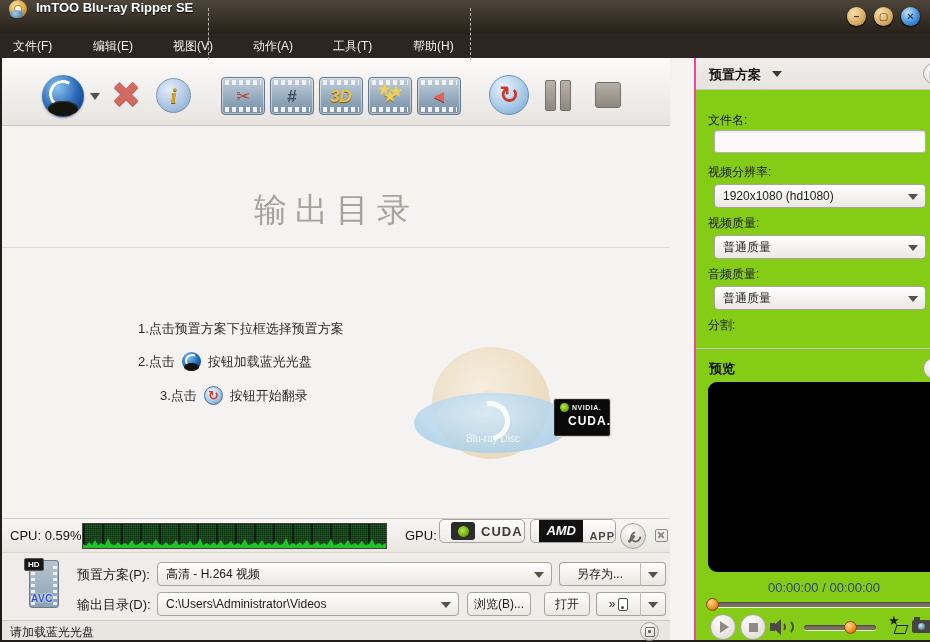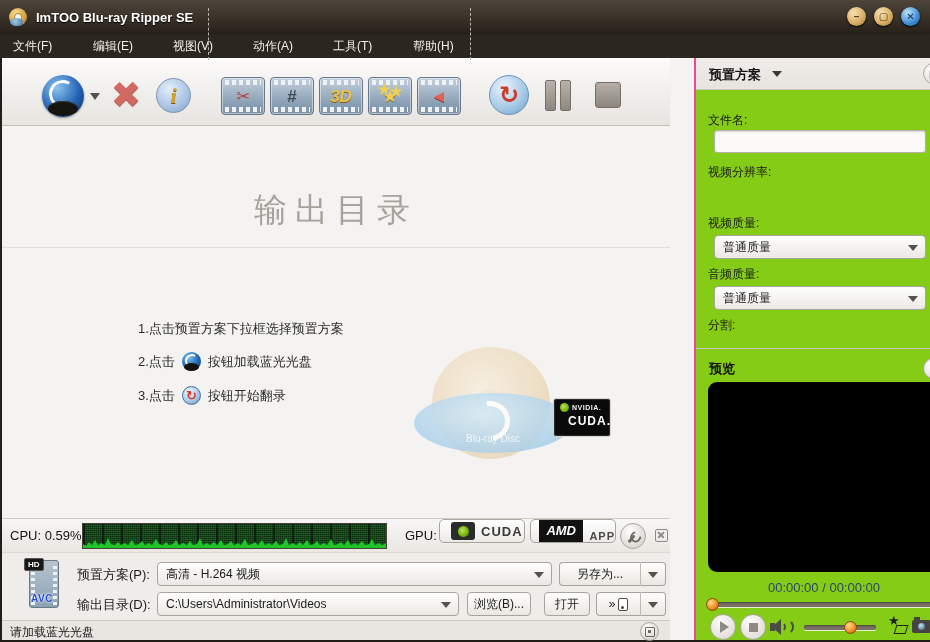--- a/index.html
+++ b/index.html
@@ -3,21 +3,21 @@
 <meta charset="utf-8">
 <style>
   * { box-sizing: border-box; margin: 0; padding: 0; }
   html,body { width:930px; height:642px; }
   body { font-family:"Liberation Sans","DejaVu Sans",sans-serif; }
   #win { position:relative; width:930px; height:642px; background:#f4f3f1; overflow:hidden;
          box-shadow: inset 0 0 0 2px #221d16; }
 
   
   .titlebar { position:absolute; left:0; top:0; right:0; height:34px;
-    background:linear-gradient(#4d453a,#383128 55%,#262019); display:flex; align-items:center; }
+    background:linear-gradient(#4d453a,#383128 55%,#262019); display:flex; }
   .app-icon { position:relative; width:18px; height:18px; margin-left:9px; border-radius:50%;
     background:radial-gradient(circle at 38% 32%, #ffe09a, #d6a345 55%, #8a661f); }
   .app-icon::before { content:""; position:absolute; left:6px; top:6px; width:6px; height:6px;
     border-radius:50%; background:#f7f2e6; box-shadow:0 0 0 1px #b08a3a; }
   .app-icon::after { content:""; position:absolute; left:1px; bottom:0; width:13px; height:8px;
     border-radius:50%; background:radial-gradient(circle at 40% 40%, #9ecdf0, #2f6db5); opacity:.9; }
   .title { color:#fff; font-weight:bold; font-size:13px; margin-left:9px; text-shadow:0 1px 1px #000; }
   .win-btns { position:absolute; right:10px; top:7px; display:flex; gap:8px; }
   .wbtn { width:19px; height:19px; border-radius:50%; display:flex; align-items:center; justify-content:center;
     font-size:10px; font-weight:bold; color:#4a351a; cursor:default;
@@ -301,21 +301,21 @@
     <div class="guide-hr"></div>
 
     <div class="step" style="top:152px;">
       <span>1.点击预置方案下拉框选择预置方案</span>
     </div>
     <div class="step" style="top:184px;">
       <span>2.点击</span>
       <span class="mini-disc"></span>
       <span>按钮加载蓝光光盘</span>
     </div>
-    <div class="step" style="top:218px;">
+    <div class="step" style="top:218px;margin-left:22px;">
       <span>3.点击</span>
       <span class="mini-rip">↻</span>
       <span>按钮开始翻录</span>
     </div>
 
     <div class="wm-disc"></div>
     <div class="wm-bluray">
         <span>Blu-ray Disc</span>
       </div>
     <div class="nv-badge">
@@ -398,20 +398,24 @@
   <div class="rightpanel">
     <div class="pp-header">
       <span class="ht">预置方案</span>
       <span class="hcaret"></span>
       <div class="round-btn pp-expand">▶</div>
     </div>
 
     <span class="flabel" style="top:54px;">文件名:</span>
     <input class="txtinput" style="">
     <span class="flabel" style="top:106px;">视频分辨率:</span>
+    <div class="combo" style="left:18px; top:126px; width:212px;">
+      <span>1920x1080 (hd1080)</span>
+        <span class="arr"></span>
+    </div>
     <span class="flabel" style="top:157px;">视频质量:</span>
     <div class="combo" style="left:18px; top:177px; width:212px;">
       <span>普通质量</span>
         <span class="arr"></span>
     </div>
     <span class="flabel" style="top:208px;">音频质量:</span>
     <div class="combo" style="left:18px; top:228px; width:212px;">
       <span>普通质量</span>
         <span class="arr"></span>
     </div>

